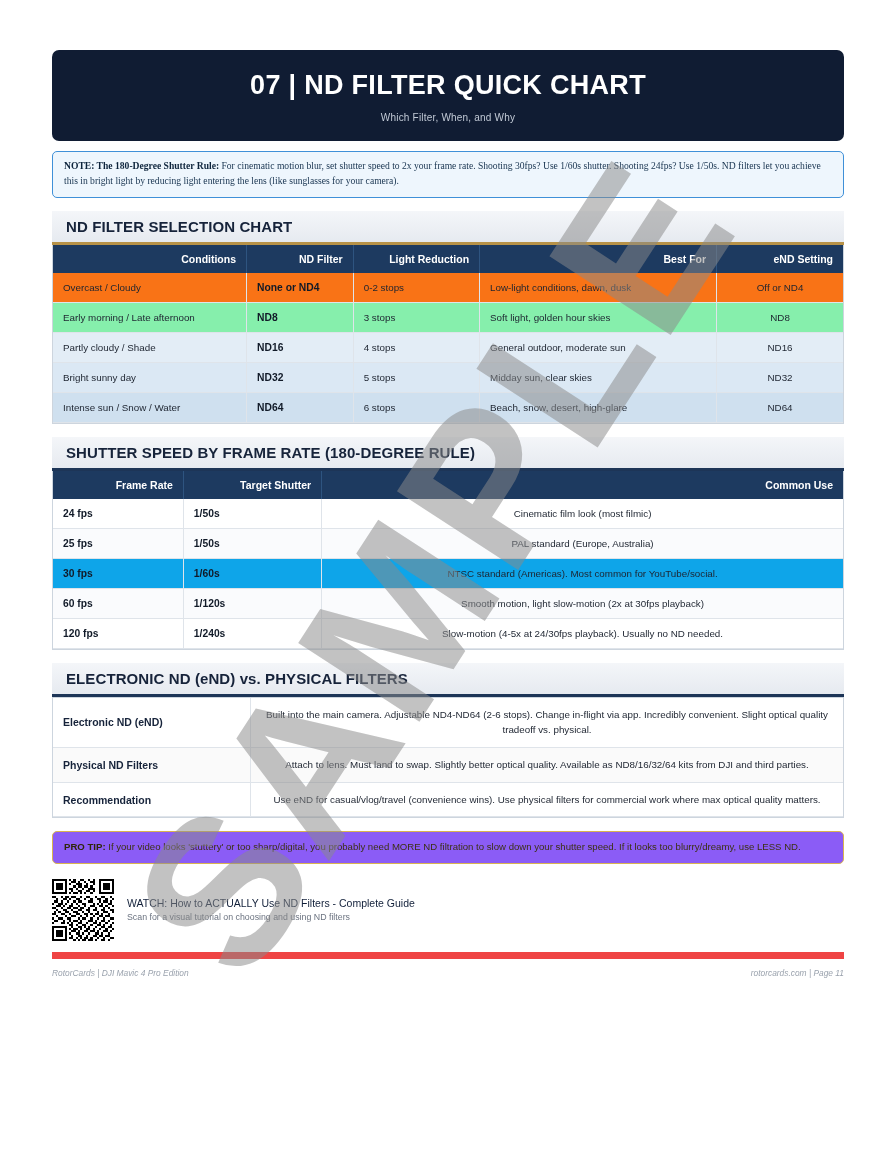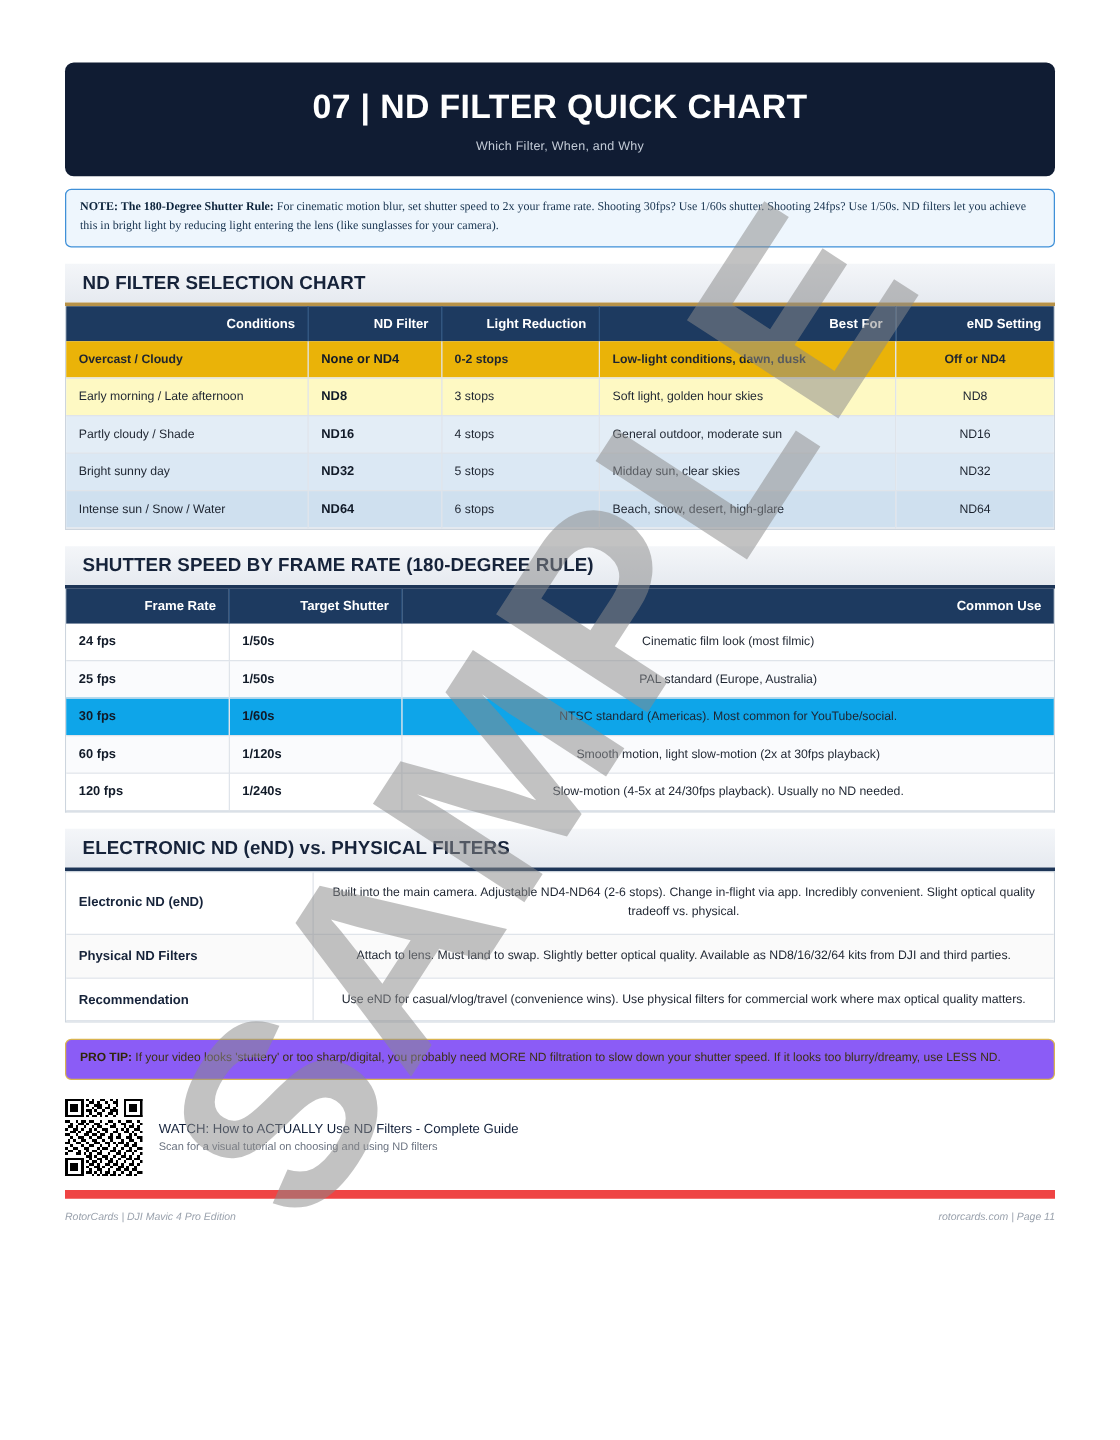--- a/index.html
+++ b/index.html
@@ -101,22 +101,22 @@
     color: #1d2430;
     padding: 9px 10px;
     border-right: 1px solid #dfe4ea;
     border-bottom: 1px solid #dfe4ea;
     vertical-align: middle;
   }
   tbody td:last-child { border-right: none; text-align: center; }
   tbody td.b { font-weight: bold; color: #111a28; font-size: 10.3px; }
 
   
-  #tbl-nd tbody tr:nth-child(1) td { background: #eab308; font-weight: bold; }
-  #tbl-nd tbody tr:nth-child(2) td { background: #fef9c3; }
+  #tbl-nd tbody tr:nth-child(1) td { background: #f97316; }
+  #tbl-nd tbody tr:nth-child(2) td { background: #86efac; }
   #tbl-nd tbody tr:nth-child(3) td { background: #e3edf6; }
   #tbl-nd tbody tr:nth-child(4) td { background: #dbe8f4; }
   #tbl-nd tbody tr:nth-child(5) td { background: #cfe0ef; }
 
   #tbl-fps tbody tr:nth-child(odd) td  { background: #ffffff; }
   #tbl-fps tbody tr:nth-child(even) td { background: #fafbfd; }
   #tbl-fps tbody tr:nth-child(3) td    { background: #0ea5e9; }
 
   #tbl-end tbody tr td { background: #ffffff; }
   #tbl-end tbody tr:nth-child(2) td { background: #fafafa; }

